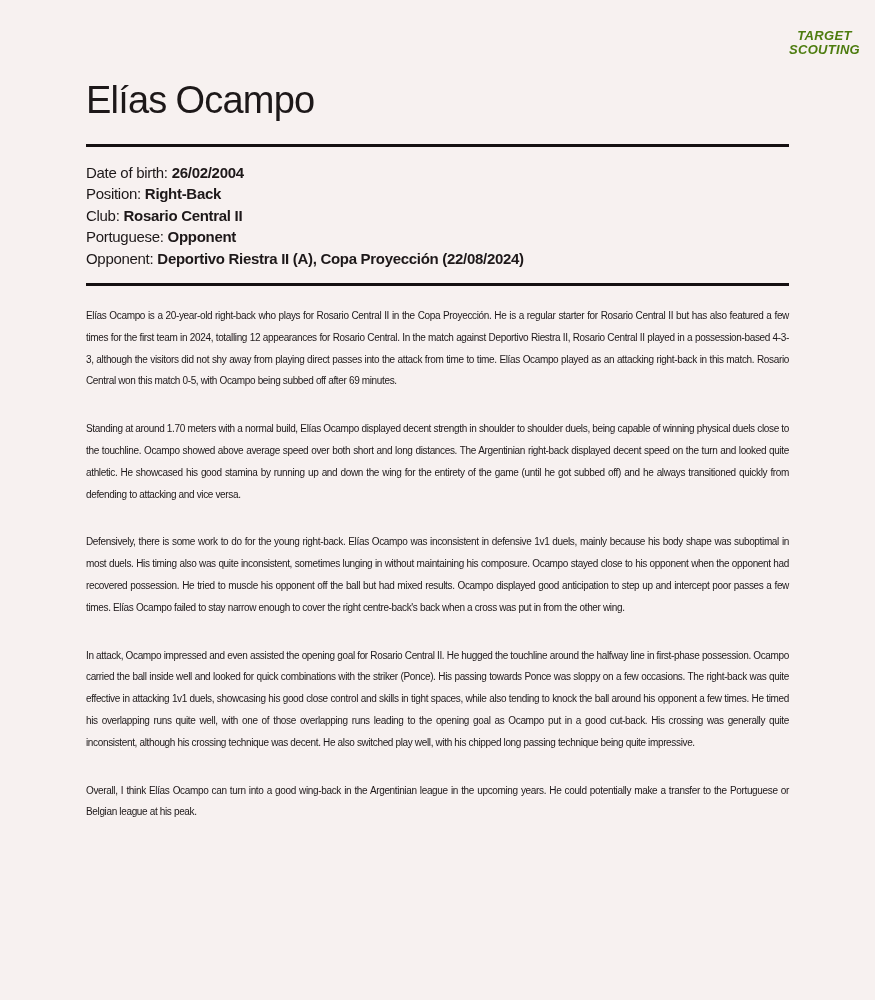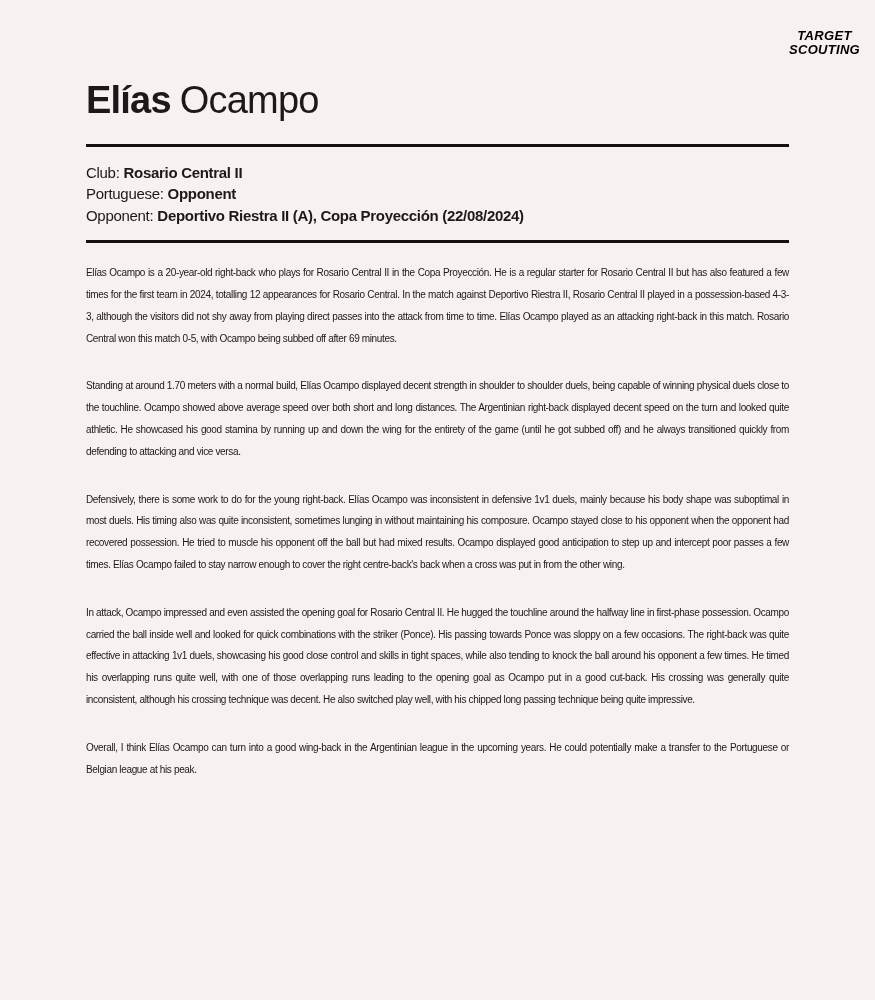--- a/index.html
+++ b/index.html
@@ -22,39 +22,39 @@
   .brand {
     position: absolute;
     top: 29px;
     right: 15px;
     text-align: center;
     font-weight: 700;
     font-style: italic;
     font-size: 13px;
     line-height: 13.5px;
     letter-spacing: 0.3px;
-    color: #000000;
+    color: #4d7c0f;
   }
 
   .content {
     position: absolute;
     left: 86px;
     top: 0;
     width: 703px;
   }
 
   .title {
     margin-top: 78px;
     font-size: 38px;
     line-height: 44px;
     letter-spacing: -0.8px;
     font-weight: 400;
     white-space: nowrap;
   }
-  .title .first { font-weight: 700; margin-right: 9px; }
+  .title .first { font-weight: 400; margin-right: 9px; }
   .title .last  { font-weight: 400; }
 
   .rule {
     border: none;
     border-top: 3px solid #151011;
     margin: 0;
   }
   .rule-top    { margin-top: 22px; }
   .rule-bottom { margin-top: 14px; }
 
@@ -91,20 +91,22 @@
     <div>SCOUTING</div>
   </div>
 
   <div class="content">
 
     <h1 class="title"><span class="first">Elías</span><span class="last">Ocampo</span></h1>
 
     <hr class="rule rule-top">
 
     <div class="profile">
+      <div class="profile-row"><span class="label">Date of birth:</span><span class="value">26/02/2004</span></div>
+      <div class="profile-row"><span class="label">Position:</span><span class="value">Right-Back</span></div>
       <div class="profile-row"><span class="label">Club:</span><span class="value">Rosario Central II</span></div>
       <div class="profile-row"><span class="label">Portuguese:</span><span class="value">Opponent</span></div>
       <div class="profile-row"><span class="label">Opponent:</span><span class="value">Deportivo Riestra II (A), Copa Proyección (22/08/2024)</span></div>
     </div>
 
     <hr class="rule rule-bottom">
 
     <div class="report">
       <p>Elías Ocampo is a 20-year-old right-back who plays for Rosario Central II in the Copa Proyección. He is a regular starter for Rosario Central II but has also featured a few times for the first team in 2024, totalling 12 appearances for Rosario Central. In the match against Deportivo Riestra II, Rosario Central II played in a possession-based 4-3-3, although the visitors did not shy away from playing direct passes into the attack from time to time. Elías Ocampo played as an attacking right-back in this match. Rosario Central won this match 0-5, with Ocampo being subbed off after 69 minutes.</p>
       <p>Standing at around 1.70 meters with a normal build, Elías Ocampo displayed decent strength in shoulder to shoulder duels, being capable of winning physical duels close to the touchline. Ocampo showed above average speed over both short and long distances. The Argentinian right-back displayed decent speed on the turn and looked quite athletic. He showcased his good stamina by running up and down the wing for the entirety of the game (until he got subbed off) and he always transitioned quickly from defending to attacking and vice versa.</p>

